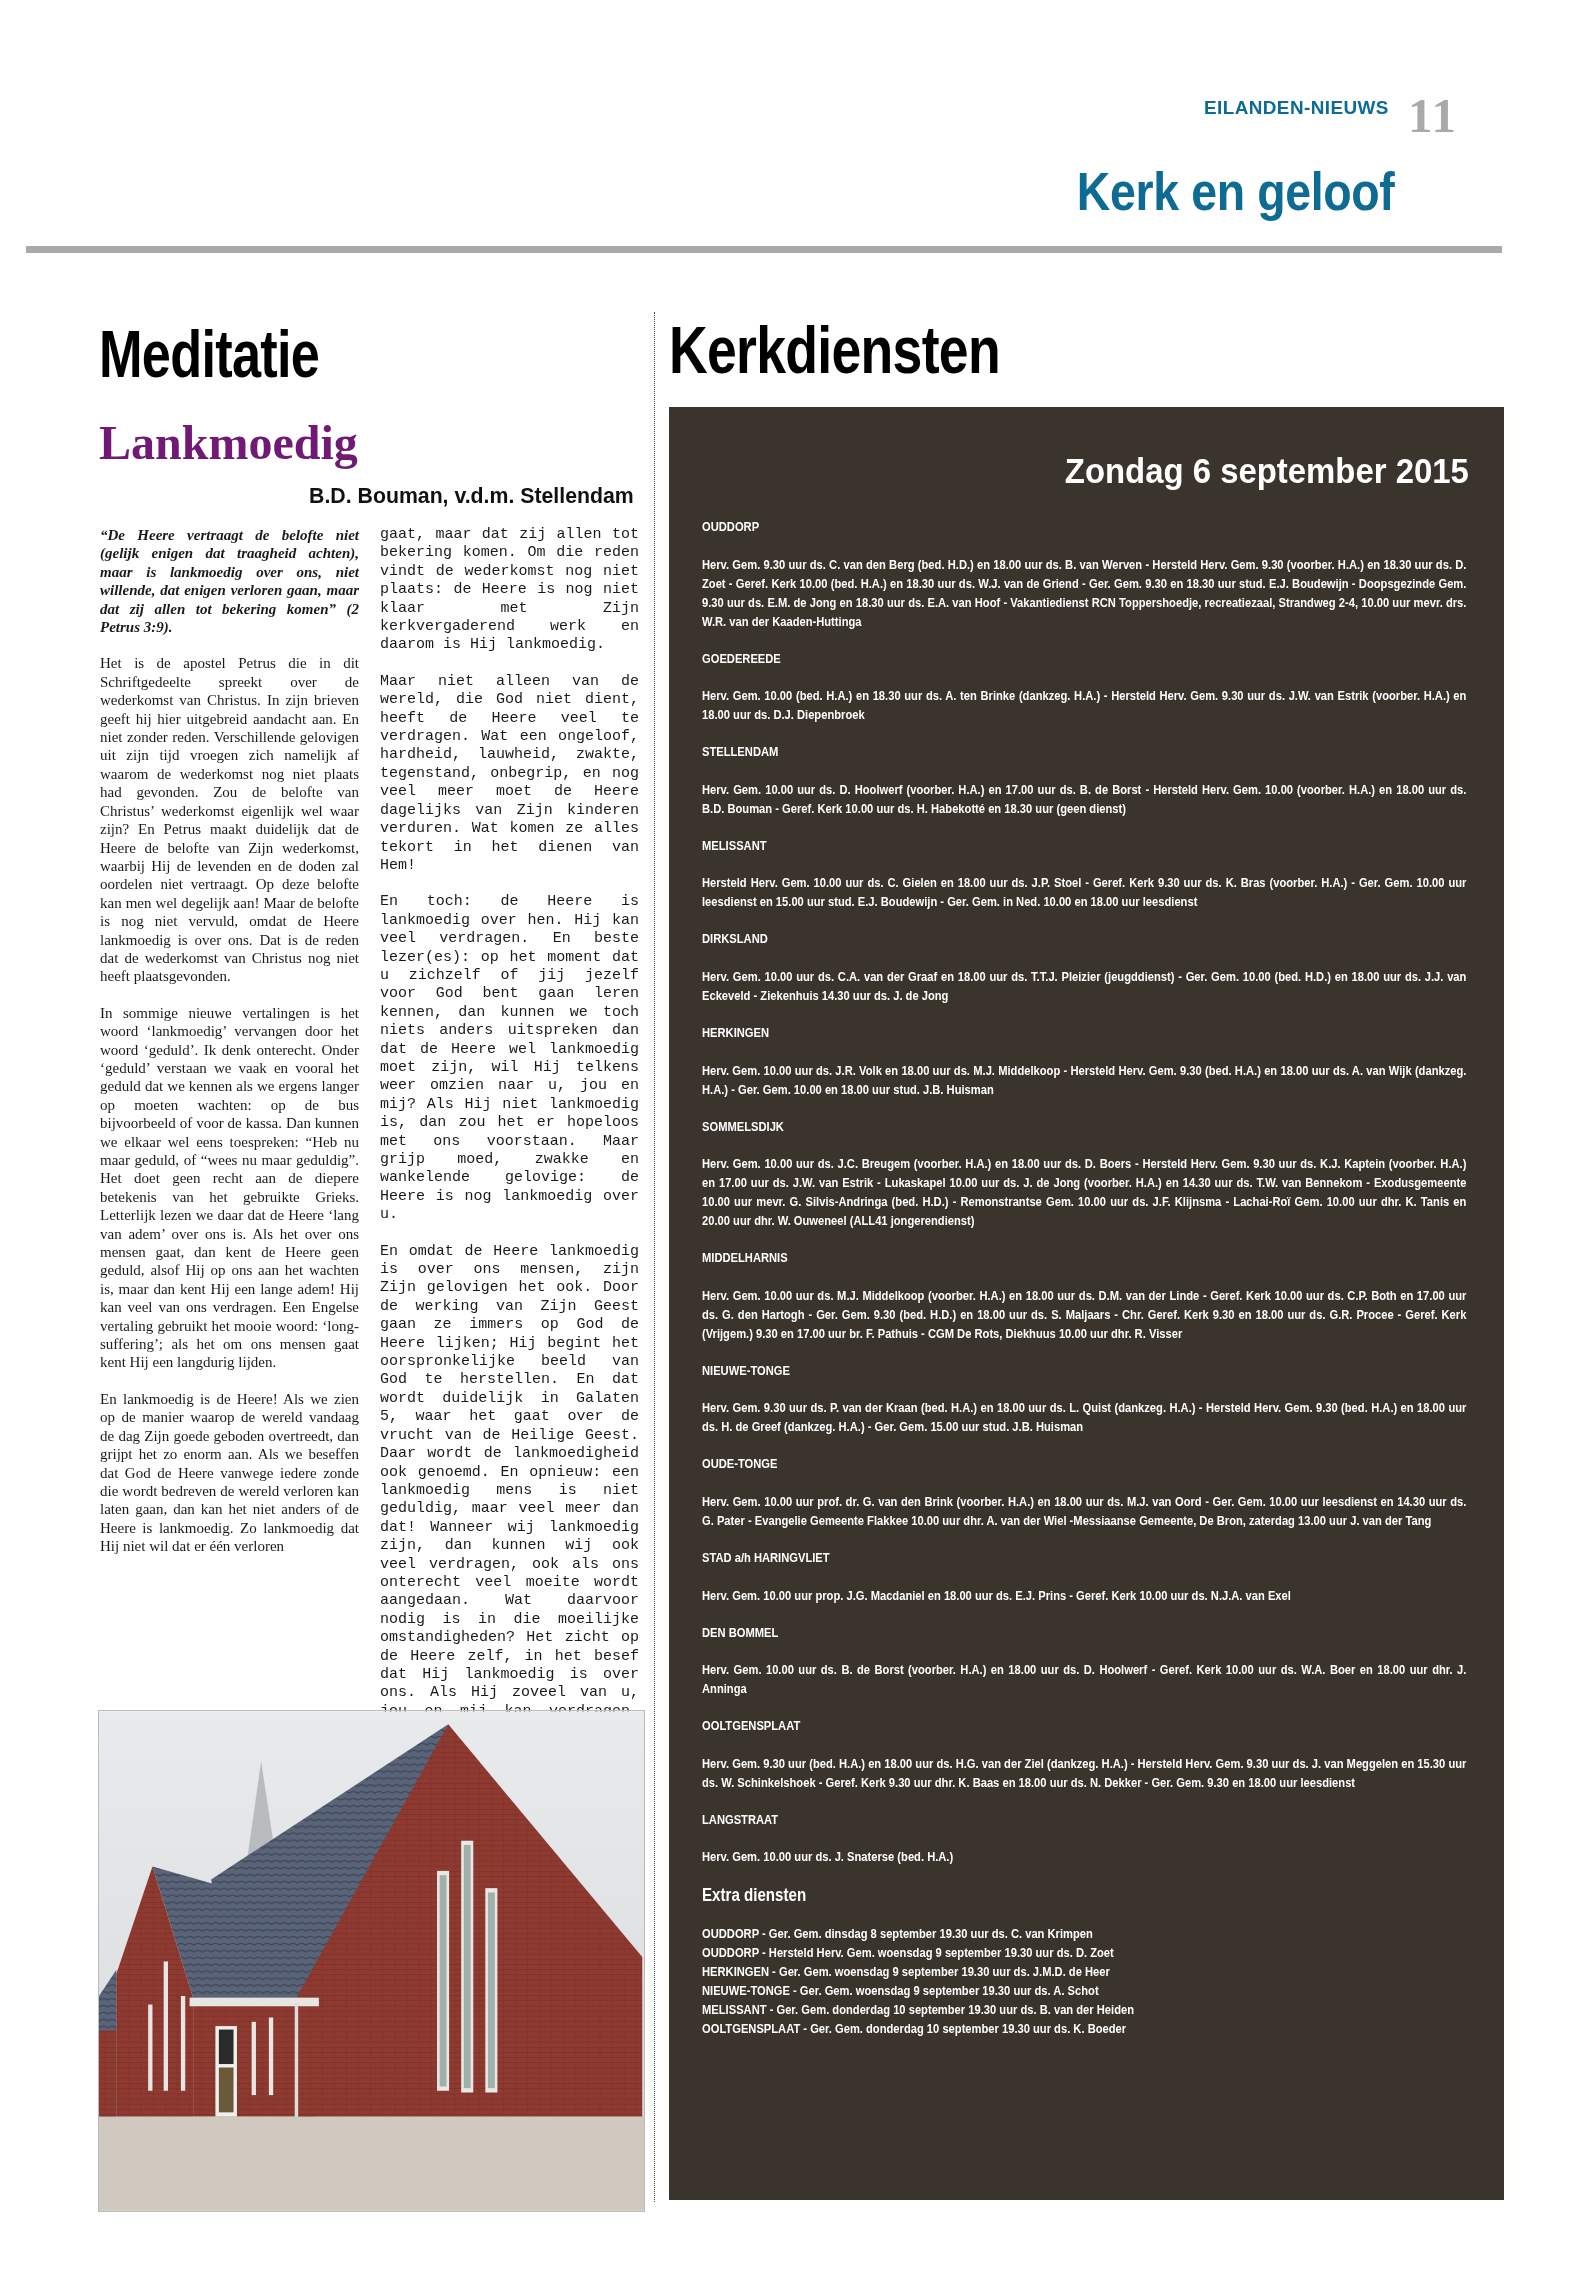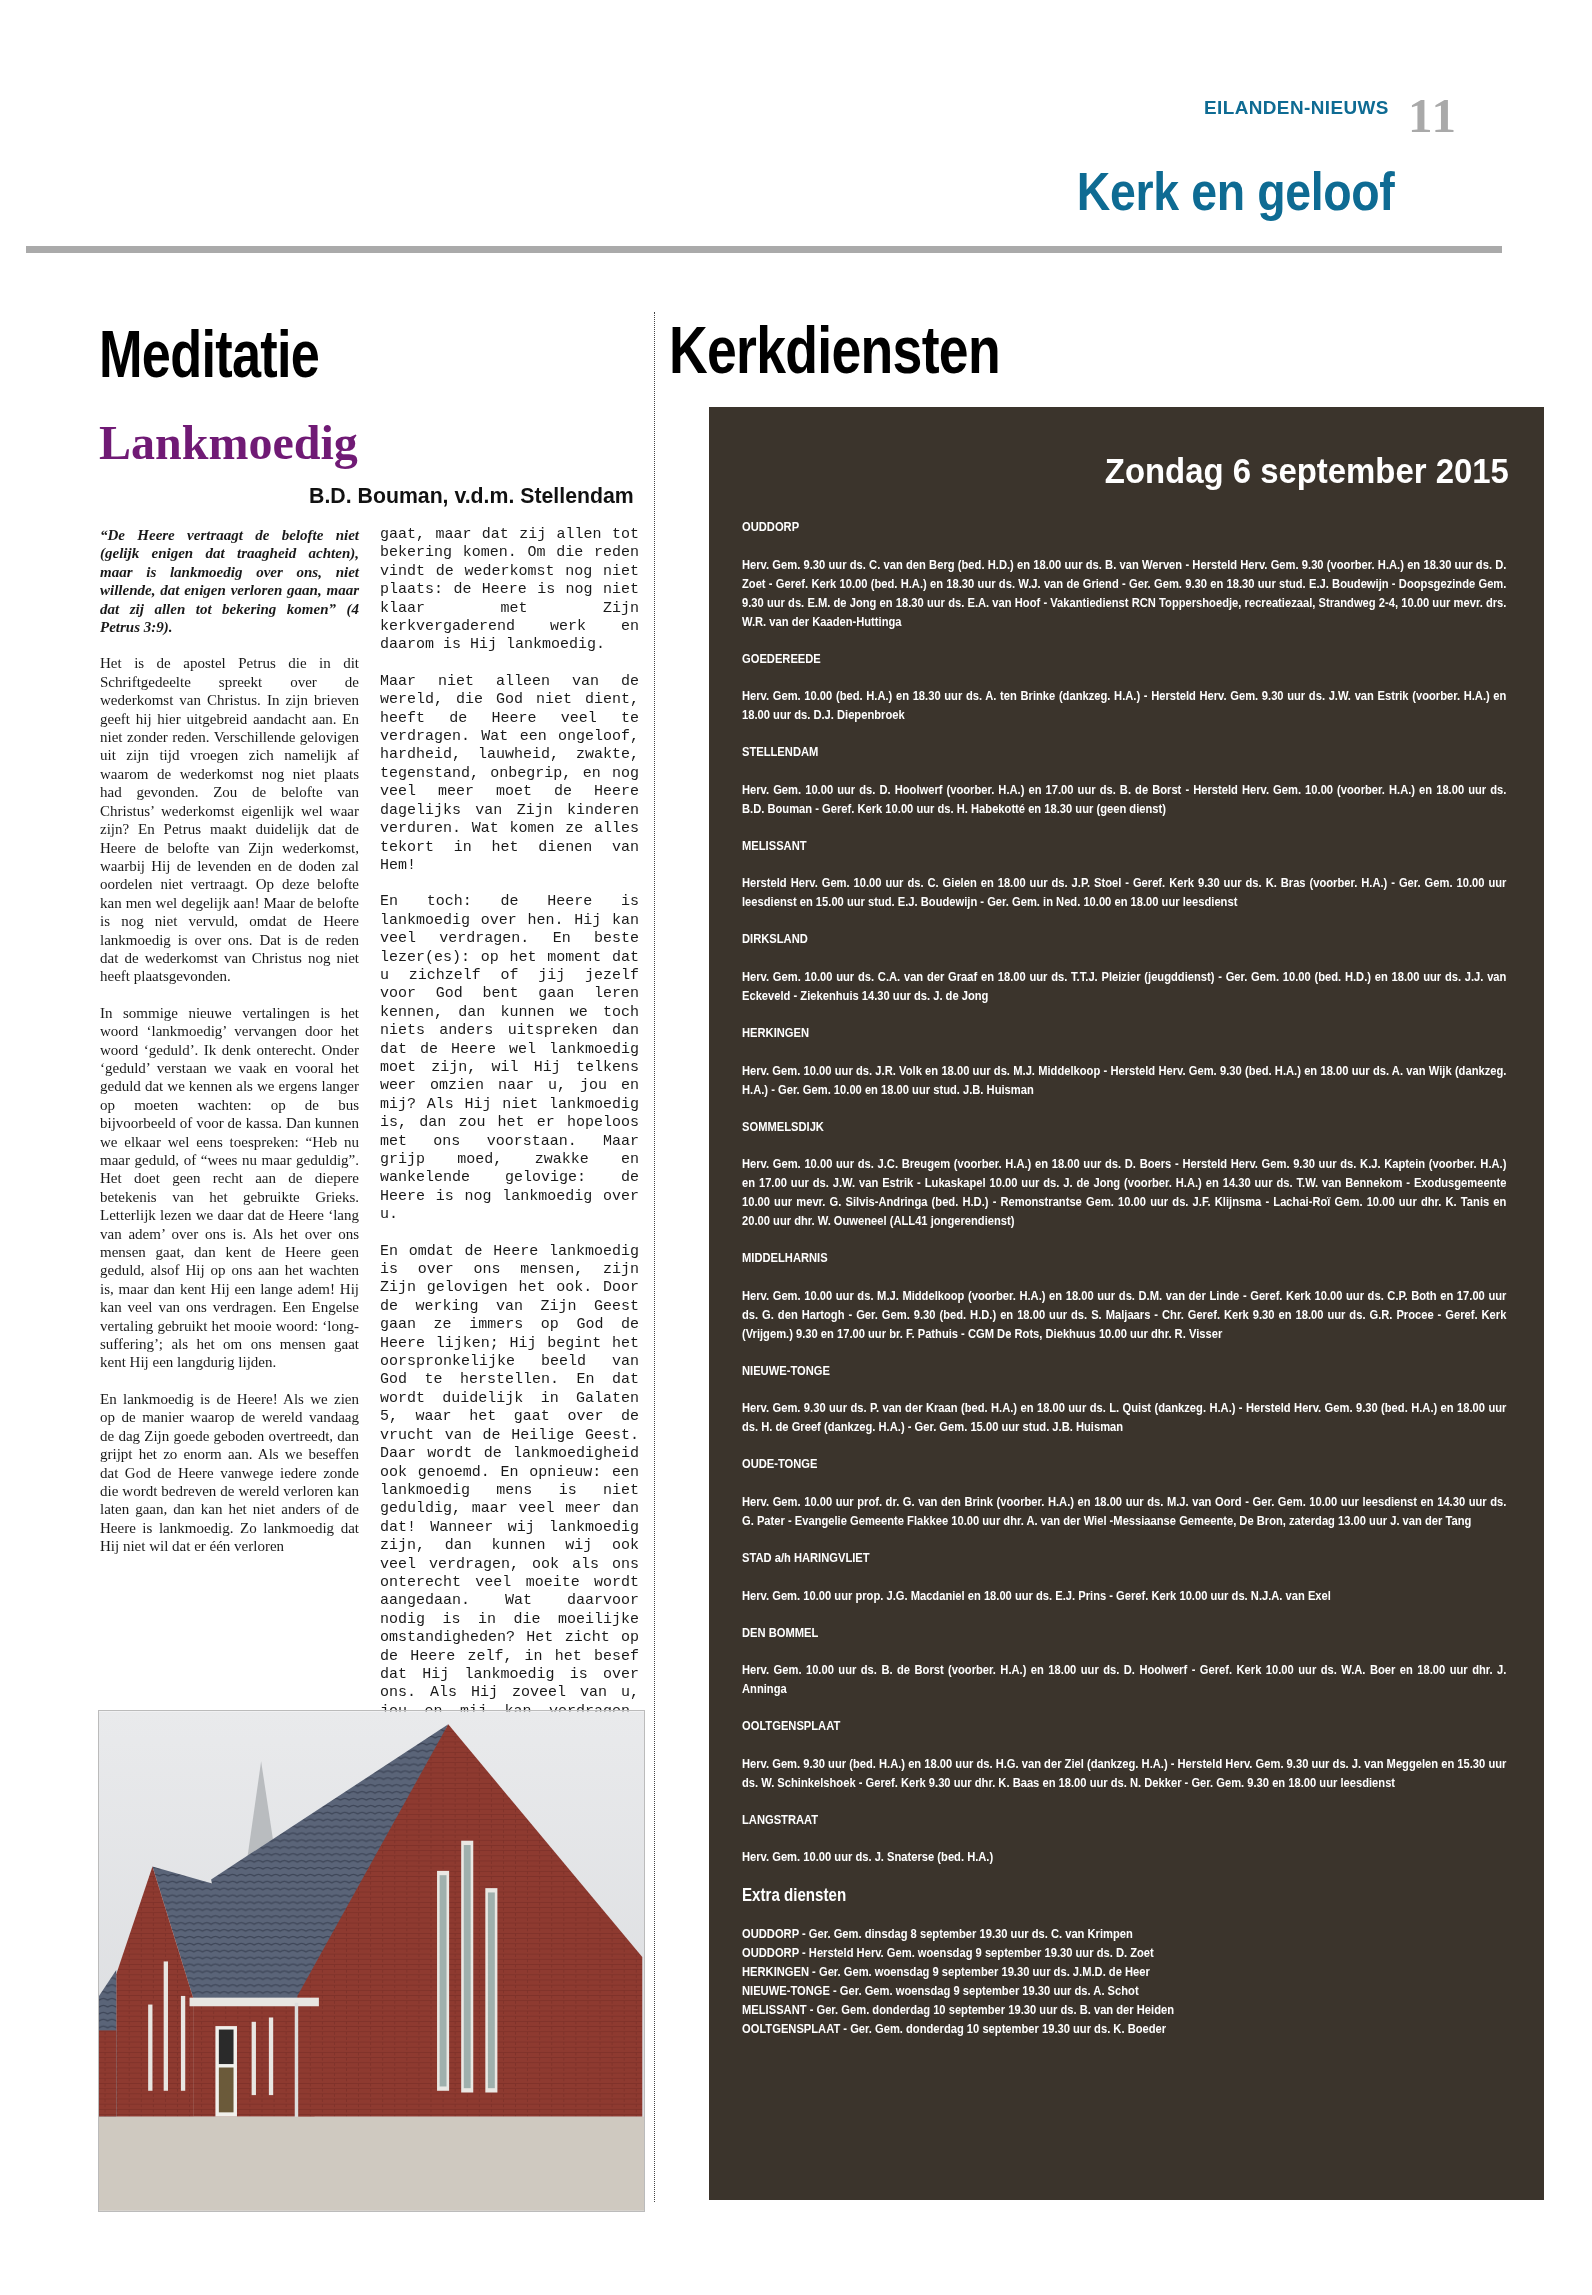--- a/index.html
+++ b/index.html
@@ -19,21 +19,21 @@
   .article-col { position: absolute; font-family: "Liberation Serif", serif; font-size: 15px; line-height: 18.4px; text-align: justify; color: #1a1a1a; hyphens: auto; }
   .article-col p { margin: 0 0 18px 0; }
   .col1 { left: 100px; top: 526px; width: 259px; }
   .col2 { left: 380px; top: 526px; width: 259px; font-family: Liberation Mono, monospace; }
   .quote { font-style: italic; font-weight: 700; }
 
   .photo { position: absolute; left: 98px; top: 1710px; width: 545px; height: 500px; border: 0.9px solid #bbb; overflow: hidden; }
 
   .h-kerkdiensten { position: absolute; left: 669px; top: 311px; font-family: "Liberation Sans", sans-serif; font-weight: 700; font-size: 67px; line-height: 78px; transform: scaleX(0.80); transform-origin: left; letter-spacing: -0.9px; color: #000; }
 
-  .services-box { position: absolute; left: 669px; top: 407px; width: 835px; height: 1793px; background: #3b342c; color: #ffffff; box-sizing: border-box; padding: 0 33px 0 33px; margin-left: 40px; }
+  .services-box { position: absolute; left: 669px; top: 407px; width: 835px; height: 1793px; background: #3b342c; color: #ffffff; box-sizing: border-box; padding: 0 33px 0 33px; }
   .services-date { position: absolute; right: 35px; top: 43px; font-family: "Liberation Sans", sans-serif; font-weight: 700; font-size: 35px; line-height: 41px; transform: scaleX(0.94); transform-origin: right; }
   .services-list { position: absolute; left: 33px; top: 110px; width: 764px; font-family: "Liberation Sans", sans-serif; font-weight: 700; font-size: 13.3px; line-height: 19px; transform: scaleX(0.84); transform-origin: left; width: 910px; }
   .place { margin: 0 0 18px 0; }
   .place-name { display: block; margin-bottom: 18.6px; }
   .place-text { display: block; text-align: justify; }
   .extra-title { font-size: 18px; line-height: 22.4px; margin: 1.7px 0 17.3px 0; display: block; }
   .extra-line { display: block; }
 </style>
 </head>
 <body>
@@ -41,21 +41,21 @@
 <div class="brand">EILANDEN-NIEUWS</div>
 <div class="page-num">11</div>
 <div class="section-title">Kerk en geloof</div>
 <div class="header-rule"></div>
 
 <div class="h-meditatie">Meditatie</div>
 <div class="h-lankmoedig">Lankmoedig</div>
 <div class="byline">B.D. Bouman, v.d.m. Stellendam</div>
 
 <div class="article-col col1">
-  <p class="quote">“De Heere vertraagt de belofte niet (gelijk enigen dat traagheid achten), maar is lankmoedig over ons, niet willende, dat enigen verloren gaan, maar dat zij allen tot bekering komen” (4 Petrus 3:9).</p>
+  <p class="quote">“De Heere vertraagt de belofte niet (gelijk enigen dat traagheid achten), maar is lankmoedig over ons, niet willende, dat enigen verloren gaan, maar dat zij allen tot bekering komen” (2 Petrus 3:9).</p>
   <p>Het is de apostel Petrus die in dit Schriftgedeelte spreekt over de wederkomst van Christus. In zijn brieven geeft hij hier uitgebreid aandacht aan. En niet zonder reden. Verschillende gelovigen uit zijn tijd vroegen zich namelijk af waarom de wederkomst nog niet plaats had gevonden. Zou de belofte van Christus’ wederkomst eigenlijk wel waar zijn? En Petrus maakt duidelijk dat de Heere de belofte van Zijn wederkomst, waarbij Hij de levenden en de doden zal oordelen niet vertraagt. Op deze belofte kan men wel degelijk aan! Maar de belofte is nog niet vervuld, omdat de Heere lankmoedig is over ons. Dat is de reden dat de wederkomst van Christus nog niet heeft plaatsgevonden.</p>
   <p>In sommige nieuwe vertalingen is het woord ‘lankmoedig’ vervangen door het woord ‘geduld’. Ik denk onterecht. Onder ‘geduld’ verstaan we vaak en vooral het geduld dat we kennen als we ergens langer op moeten wachten: op de bus bijvoorbeeld of voor de kassa. Dan kunnen we elkaar wel eens toespreken: “Heb nu maar geduld, of “wees nu maar geduldig”. Het doet geen recht aan de diepere betekenis van het gebruikte Grieks. Letterlijk lezen we daar dat de Heere ‘lang van adem’ over ons is. Als het over ons mensen gaat, dan kent de Heere geen geduld, alsof Hij op ons aan het wachten is, maar dan kent Hij een lange adem! Hij kan veel van ons verdragen. Een Engelse vertaling gebruikt het mooie woord: ‘long-suffering’; als het om ons mensen gaat kent Hij een langdurig lijden.</p>
   <p>En lankmoedig is de Heere! Als we zien op de manier waarop de wereld vandaag de dag Zijn goede geboden overtreedt, dan grijpt het zo enorm aan. Als we beseffen dat God de Heere vanwege iedere zonde die wordt bedreven de wereld verloren kan laten gaan, dan kan het niet anders of de Heere is lankmoedig. Zo lankmoedig dat Hij niet wil dat er één verloren</p>
 </div>
 
 <div class="article-col col2">
   <p>gaat, maar dat zij allen tot bekering komen. Om die reden vindt de wederkomst nog niet plaats: de Heere is nog niet klaar met Zijn kerkvergaderend werk en daarom is Hij lankmoedig.</p>
   <p>Maar niet alleen van de wereld, die God niet dient, heeft de Heere veel te verdragen. Wat een ongeloof, hardheid, lauwheid, zwakte, tegenstand, onbegrip, en nog veel meer moet de Heere dagelijks van Zijn kinderen verduren. Wat komen ze alles tekort in het dienen van Hem!</p>
   <p>En toch: de Heere is lankmoedig over hen. Hij kan veel verdragen. En beste lezer(es): op het moment dat u zichzelf of jij jezelf voor God bent gaan leren kennen, dan kunnen we toch niets anders uitspreken dan dat de Heere wel lankmoedig moet zijn, wil Hij telkens weer omzien naar u, jou en mij? Als Hij niet lankmoedig is, dan zou het er hopeloos met ons voorstaan. Maar grijp moed, zwakke en wankelende gelovige: de Heere is nog lankmoedig over u.</p>
   <p>En omdat de Heere lankmoedig is over ons mensen, zijn Zijn gelovigen het ook. Door de werking van Zijn Geest gaan ze immers op God de Heere lijken; Hij begint het oorspronkelijke beeld van God te herstellen. En dat wordt duidelijk in Galaten 5, waar het gaat over de vrucht van de Heilige Geest. Daar wordt de lankmoedigheid ook genoemd. En opnieuw: een lankmoedig mens is niet geduldig, maar veel meer dan dat! Wanneer wij lankmoedig zijn, dan kunnen wij ook veel verdragen, ook als ons onterecht veel moeite wordt aangedaan. Wat daarvoor nodig is in die moeilijke omstandigheden? Het zicht op de Heere zelf, in het besef dat Hij lankmoedig is over ons. Als Hij zoveel van u, jou en mij kan verdragen, zouden wij dat wat wij moeten verdragen dan niet mee kunnen maken?</p>

